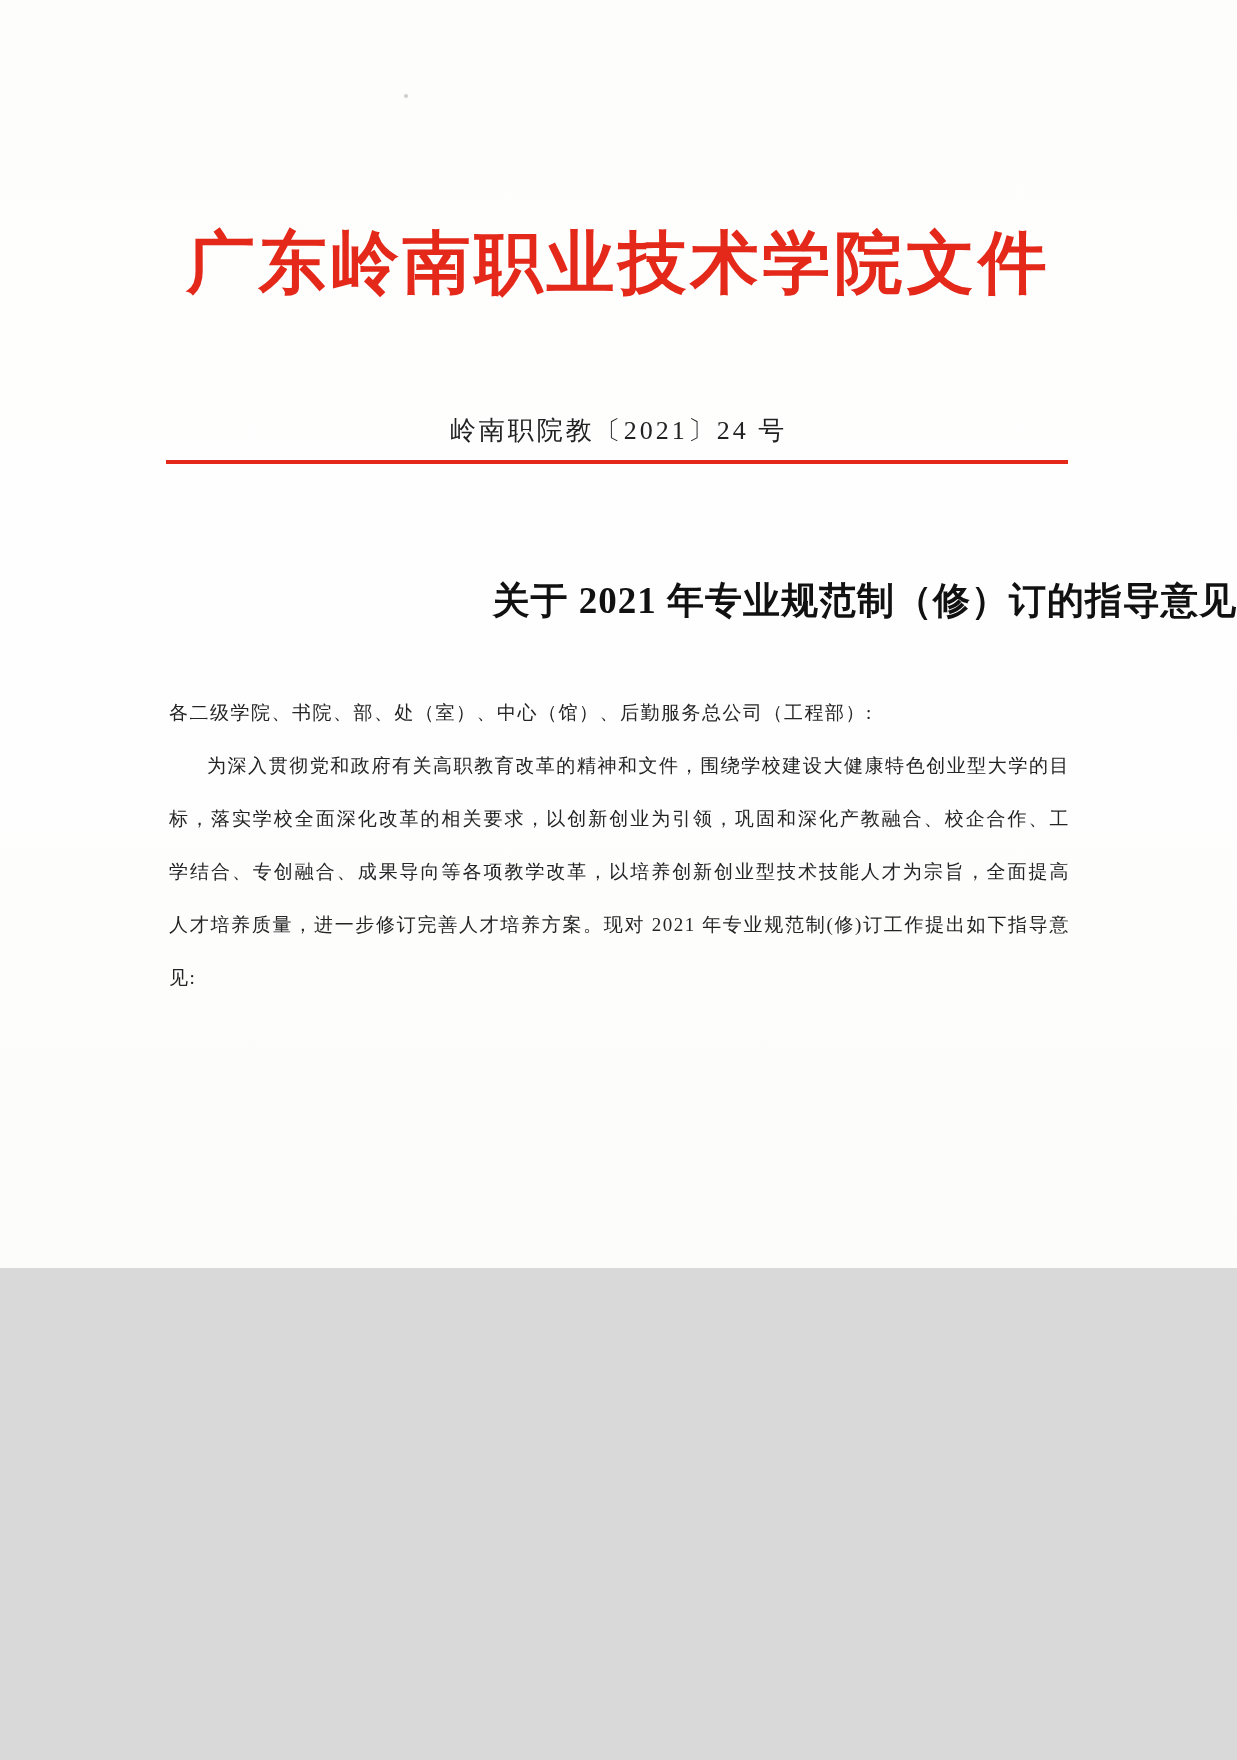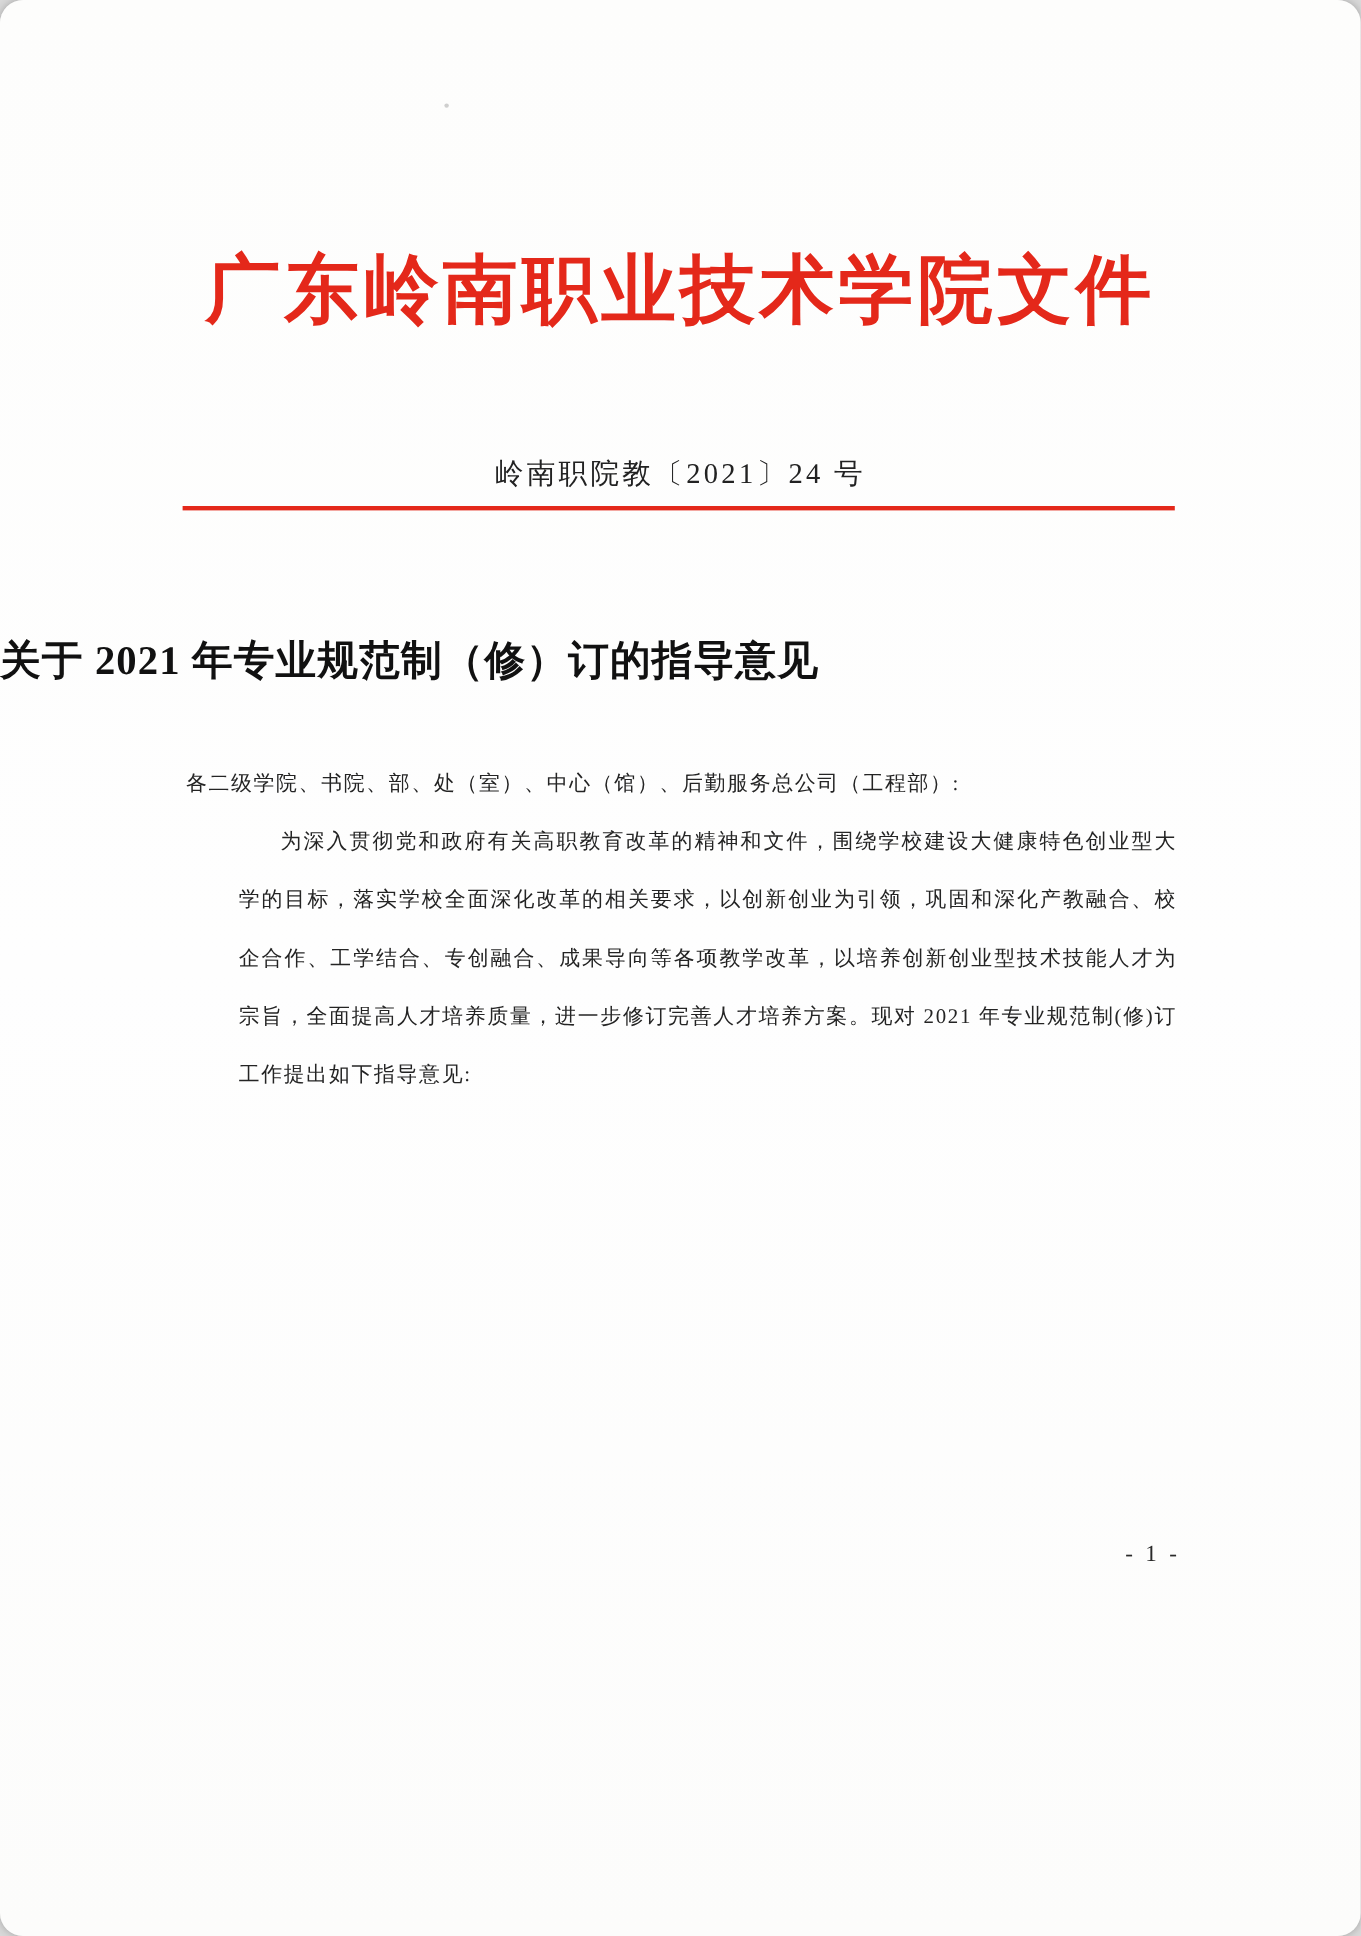--- a/index.html
+++ b/index.html
@@ -1,28 +1,27 @@
 <!DOCTYPE html>
 <html><head>
 <meta charset="utf-8">
 <style>
   * { margin: 0; padding: 0; box-sizing: border-box; }
   html, body { background: #d9d9d9; }
   .page {
     position: relative;
     width: 1237px;
-    height: 1760px;
+    height: 1268px;
     margin: 0 auto;
     background: #fefefdff;
     background: linear-gradient(180deg, #fdfdfc 0%, #fefefe 50%, #fcfcfb 100%);
     font-family: "Liberation Serif", "DejaVu Serif", serif;
     color: #1e1e1e;
     overflow: hidden;
     box-shadow: 0 0 8px rgba(0,0,0,0.25);
-    border-radius: 21px;
   }
 
   .org-header {
     position: absolute;
     top: 218px;
     left: 0;
     width: 100%;
     text-align: center;
     font-size: 68px;
     font-weight: 700;
@@ -48,21 +47,21 @@
     left: 166px;
     width: 902px;
     height: 4px;
   }
 
   .doc-title {
     position: absolute;
     top: 576px;
     left: 0;
     width: 100%;
-    text-align: left;
+    text-align: right;
     font-size: 37px;
     font-weight: 700;
     letter-spacing: 1px;
     color: #111;
   }
 
   .body-text {
     position: absolute;
     top: 686px;
     left: 169px;
@@ -71,21 +70,20 @@
     line-height: 53px;
     letter-spacing: 1.5px;
     color: #242424;
   }
   .body-text p {
     text-align: justify;
     text-justify: inter-character;
   }
   .body-text p.indent {
     text-indent: 2em;
-    margin-left: 48px;
   }
 
   .page-number {
     position: absolute;
     top: 1400px;
     right: 164px;
     font-size: 21px;
     letter-spacing: 3px;
     color: #2a2a2a;
   }

